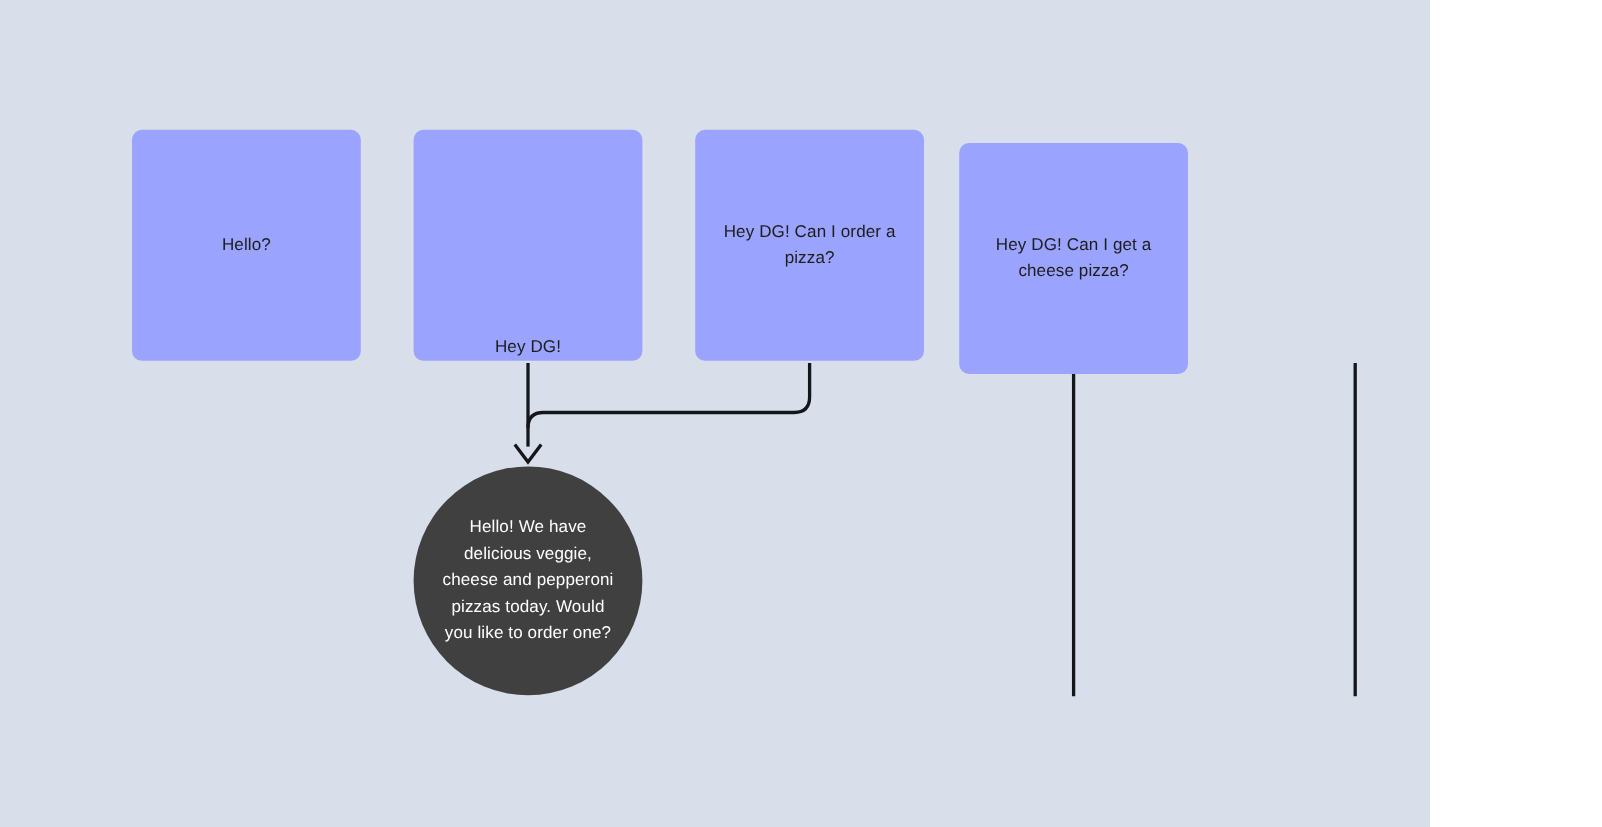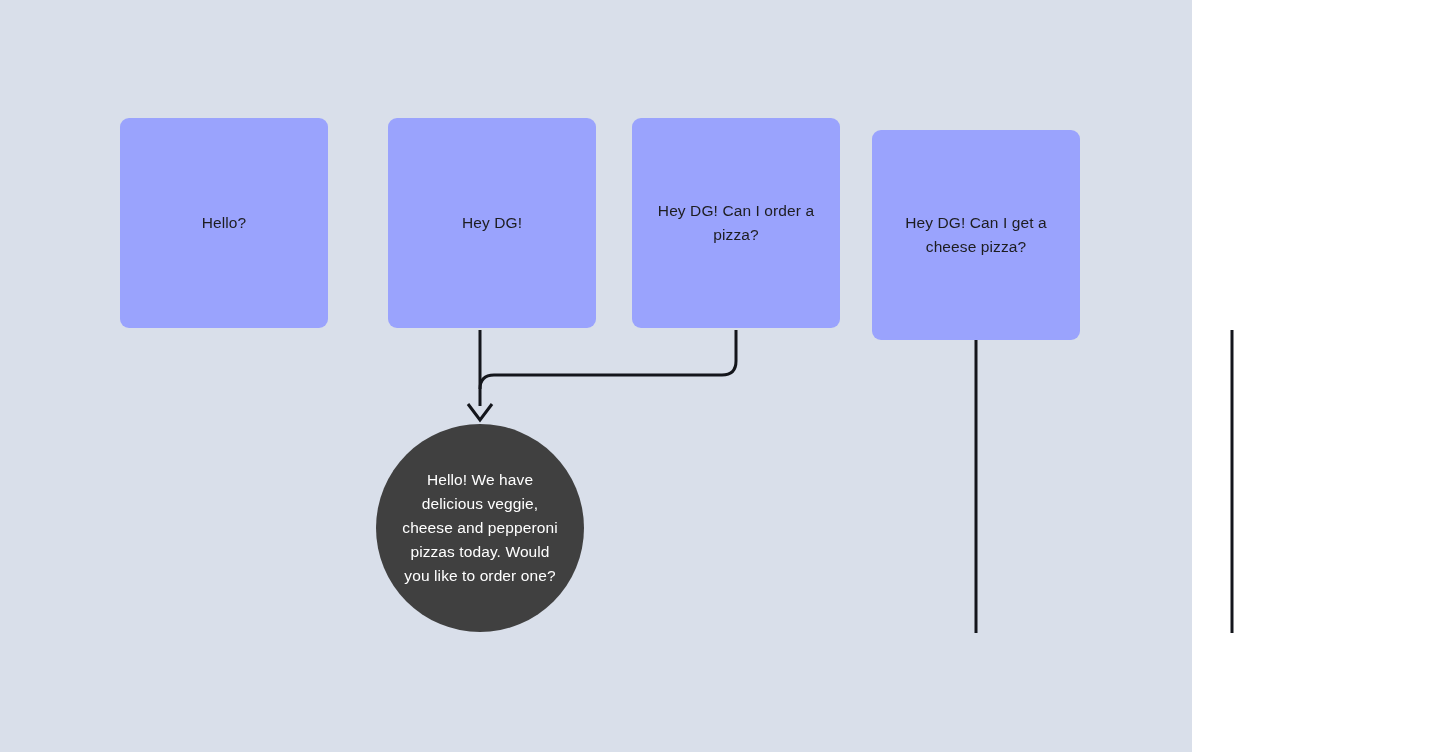--- a/index.html
+++ b/index.html
@@ -8,21 +8,21 @@
     padding: 0;
   }
   body {
     width: 1456px;
     height: 752px;
     overflow: hidden;
     font-family: "Liberation Sans", sans-serif;
   }
   #canvas {
     position: relative;
-    width: 1192px;
+    width: 1300px;
     height: 752px;
     background: #d9dfea;
   }
   #connectors {
     position: absolute;
     left: 0;
     top: 0;
     width: 1456px;
     height: 752px;
     pointer-events: none;
@@ -76,21 +76,21 @@
     <path fill="none" stroke="#14161c" stroke-width="3" stroke-linecap="butt" d="M 736 330 L 736 361 Q 736 375 722 375 L 494 375 Q 480 375 480 389"></path>
     <path fill="none" stroke="#14161c" stroke-width="3" stroke-linecap="butt" d="M 976 330 L 976 633"></path>
     <path fill="none" stroke="#14161c" stroke-width="3" stroke-linecap="butt" d="M 1232 330 L 1232 633"></path>
     <polyline fill="none" stroke="#14161c" stroke-width="3" stroke-linecap="butt" stroke-linejoin="miter" points="468,404 480,420 492,404"></polyline>
   </svg>
 
   <div class="node-card" style="left:120px; top:118px;">
     <div class="node-card-text">Hello?</div>
   </div>
 
-  <div class="node-card" style="left:388px; top:118px;">
+  <div class="node-card" style="left:376px; top:118px;align-items:flex-end;">
     <div class="node-card-text">Hey DG!</div>
   </div>
 
   <div class="node-card" style="left:632px; top:118px;">
     <div class="node-card-text">Hey DG! Can I order a pizza?</div>
   </div>
 
   <div class="node-card" style="left:872px; top:130px;">
     <div class="node-card-text">Hey DG! Can I get a cheese pizza?</div>
   </div>

